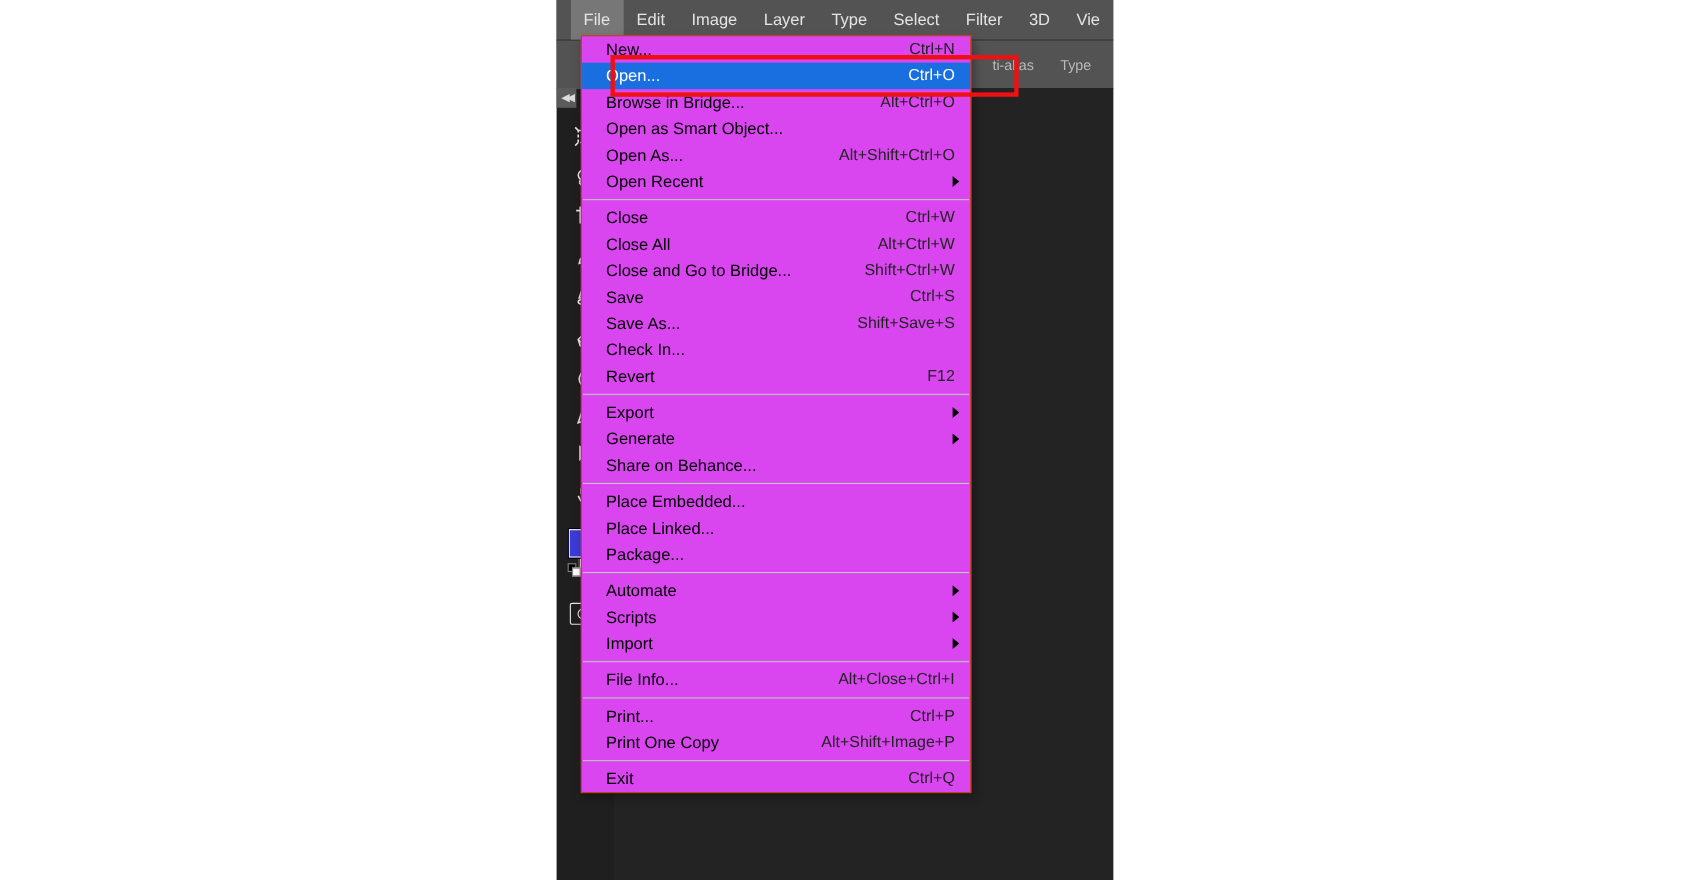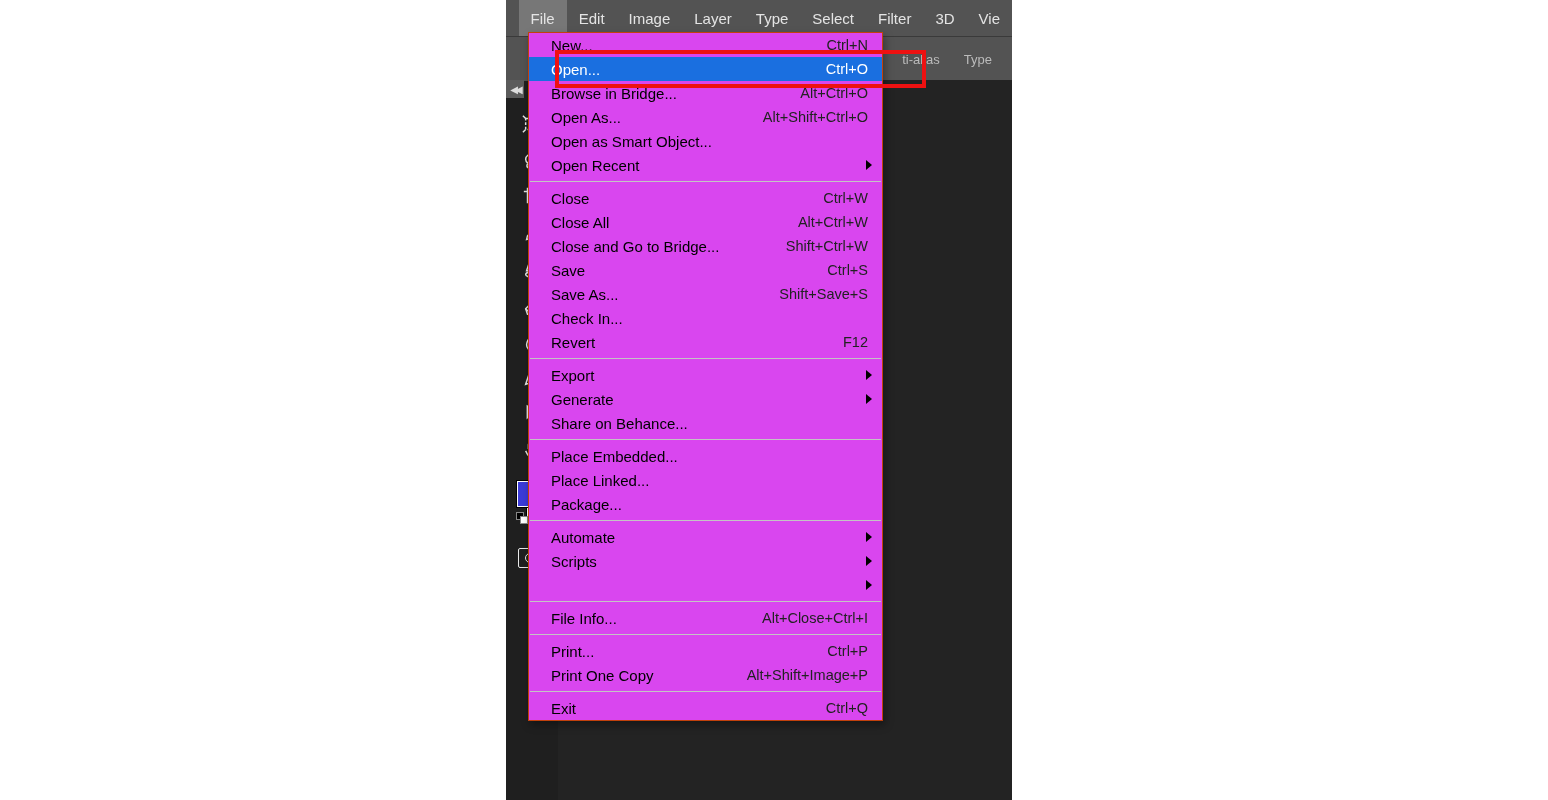--- a/index.html
+++ b/index.html
@@ -252,27 +252,27 @@
     </div>
     <div class="row highlight">
       <span class="label">Open...</span>
       <span class="shortcut">Ctrl+O</span>
     </div>
     <div class="row">
       <span class="label">Browse in Bridge...</span>
       <span class="shortcut">Alt+Ctrl+O</span>
     </div>
     <div class="row">
+      <span class="label">Open as Smart Object...</span>
+    </div>
+    <div class="row">
       <span class="label">Open As...</span>
       <span class="shortcut">Alt+Shift+Ctrl+O</span>
     </div>
     <div class="row">
-      <span class="label">Open as Smart Object...</span>
-    </div>
-    <div class="row">
       <span class="label">Open Recent</span>
       <span class="submenu-arrow"></span>
     </div>
     <div class="sep"></div>
     <div class="row">
       <span class="label">Close</span>
       <span class="shortcut">Ctrl+W</span>
     </div>
     <div class="row">
       <span class="label">Close All</span>
@@ -322,20 +322,21 @@
     <div class="sep"></div>
     <div class="row">
       <span class="label">Automate</span>
       <span class="submenu-arrow"></span>
     </div>
     <div class="row">
       <span class="label">Scripts</span>
       <span class="submenu-arrow"></span>
     </div>
     <div class="row">
+      <span class="label">Import</span>
       <span class="submenu-arrow"></span>
     </div>
     <div class="sep"></div>
     <div class="row">
       <span class="label">File Info...</span>
       <span class="shortcut">Alt+Close+Ctrl+I</span>
     </div>
     <div class="sep"></div>
     <div class="row">
       <span class="label">Print...</span>

